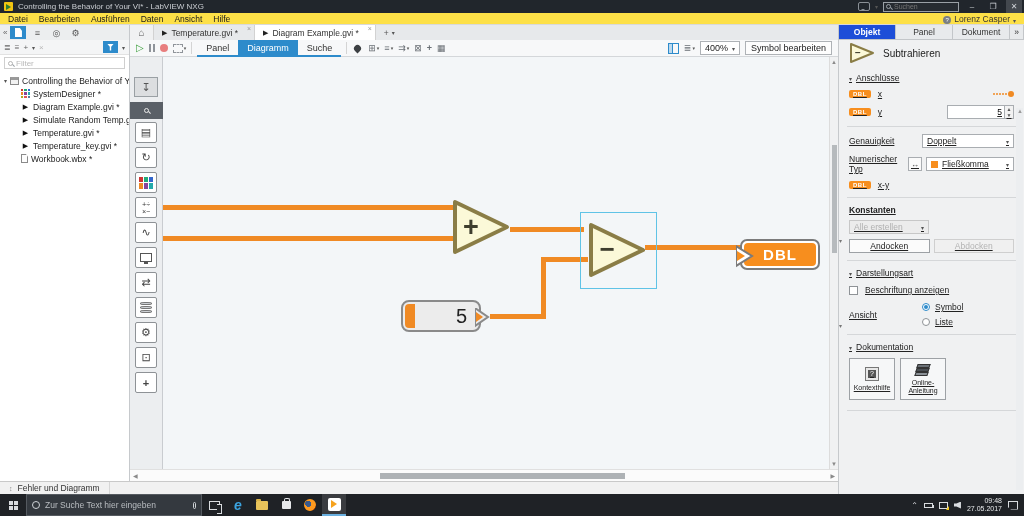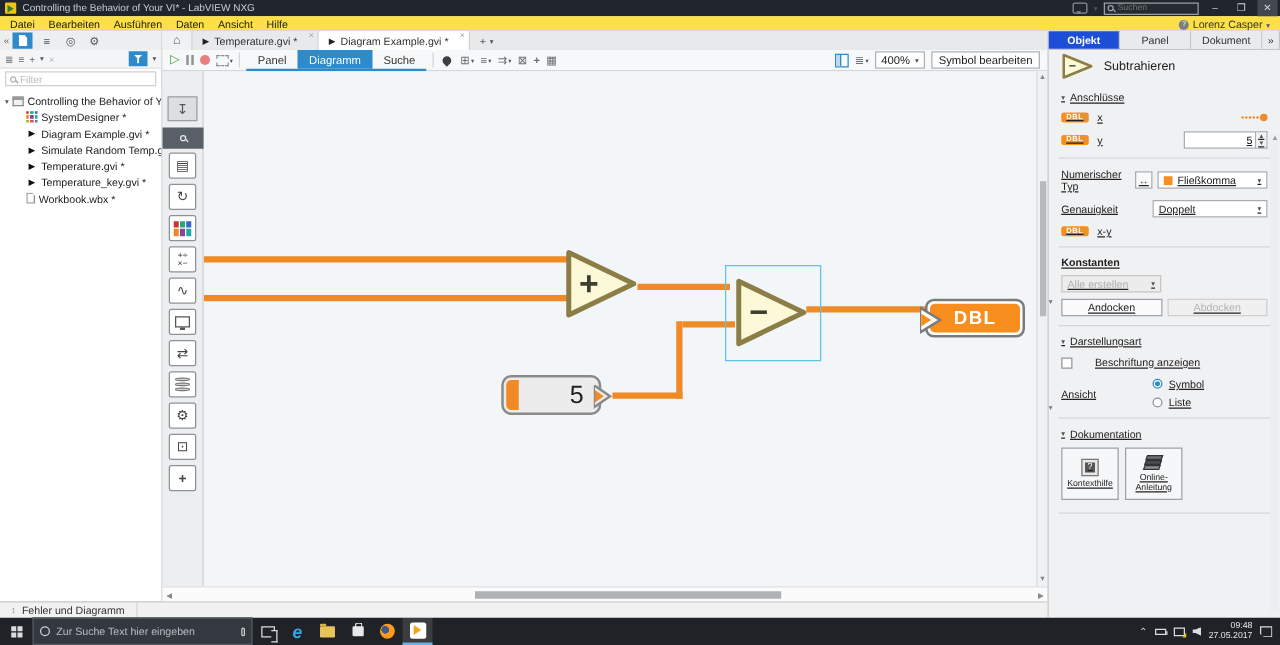--- a/index.html
+++ b/index.html
@@ -159,21 +159,21 @@
   .sqbtn{width:16px;height:14px;border:1px solid #a9adb1;background:#fafafa;display:flex;align-items:center;justify-content:center;font-size:8px;color:#444;}
   .dd{height:14px;border:1px solid #a9adb1;background:#fff;display:flex;align-items:center;gap:4px;padding:0 4px;flex:1;}
   .dd .caret{margin-left:auto;}
   .dd .osq{width:7px;height:7px;background:#F78E1E;}
   .dd.disabled{background:#eceed0;background:#ececec;color:#b0b0b0;border-color:#c7c7c7;}
   .ddwrap{display:flex;width:92px;margin-left:auto;}
   .konst-dd{display:flex;width:80px;margin:4px 0;}
   .kbtns{display:flex;gap:4px;margin:5px 0;}
   .kbtn{flex:1;height:14px;border:1px solid #9da1a5;background:#fbfbfb;display:flex;align-items:center;justify-content:center;color:#222;}
   .kbtn.disabled{color:#b3b3b3;border-color:#cfcfcf;background:#f0f0f0;}
-  .chkrow{display:flex;align-items:flex-end;gap:18px;margin:7px 0;}
+  .chkrow{display:flex;align-items:flex-end;gap:7px;margin:7px 0;}
   .chk{width:9px;height:9px;border:1px solid #8f9397;background:#fff;}
   .radio{width:8px;height:8px;border:1px solid #8f9397;border-radius:50%;background:#fff;position:relative;}
   .radio.sel{border-color:#2d8bcb;}
   .radio.sel:after{content:"";position:absolute;inset:1px;background:#2d8bcb;border-radius:50%;}
   .radgrp{margin-left:auto;width:92px;display:flex;flex-direction:column;gap:5px;}
   .radline{display:flex;align-items:center;gap:5px;}
   .docbtns{display:flex;gap:5px;margin:6px 0 10px;}
   .docbtn{width:46px;height:42px;border:1px solid #9da1a5;background:#f6f7f8;display:flex;flex-direction:column;align-items:center;justify-content:center;gap:3px;font-size:7px;color:#222;text-align:center;line-height:8px;}
   .helpic{width:14px;height:14px;border:1px solid #777;background:#e8e8e8;display:flex;align-items:center;justify-content:center;}
   .helpic i{width:8px;height:8px;background:#555;color:#fff;font-size:7px;display:flex;align-items:center;justify-content:center;font-style:normal;}
@@ -537,37 +537,37 @@
           <span class="spin">
               <i>▲</i>
               <i>▼</i>
             </span>
         </span>
       </div>
 
       <div class="hr"></div>
 
       <div class="lblrow">
+        <span class="lab">Genauigkeit</span>
+        <span class="ddwrap">
+            <span class="dd">
+          <span>Doppelt</span>
+          <span class="caret">▾</span>
+        </span>
+          </span>
+      </div>
+
+      <div class="lblrow">
         <span class="lab">Numerischer Typ</span>
         <span class="sqbtn">↔</span>
         <span class="dd" style="width:88px;flex:0 0 88px;">
           <span class="osq"></span>
           <span>Fließkomma</span>
           <span class="caret">▾</span>
         </span>
-      </div>
-
-      <div class="lblrow">
-        <span class="lab">Genauigkeit</span>
-        <span class="ddwrap">
-            <span class="dd">
-          <span>Doppelt</span>
-          <span class="caret">▾</span>
-        </span>
-          </span>
       </div>
 
       <div class="prow">
         <span class="dblbadge">DBL</span>
         <span class="nm">x-y</span>
       </div>
 
       <div class="hr"></div>
 
       <div class="sec" style="font-weight:bold;">

